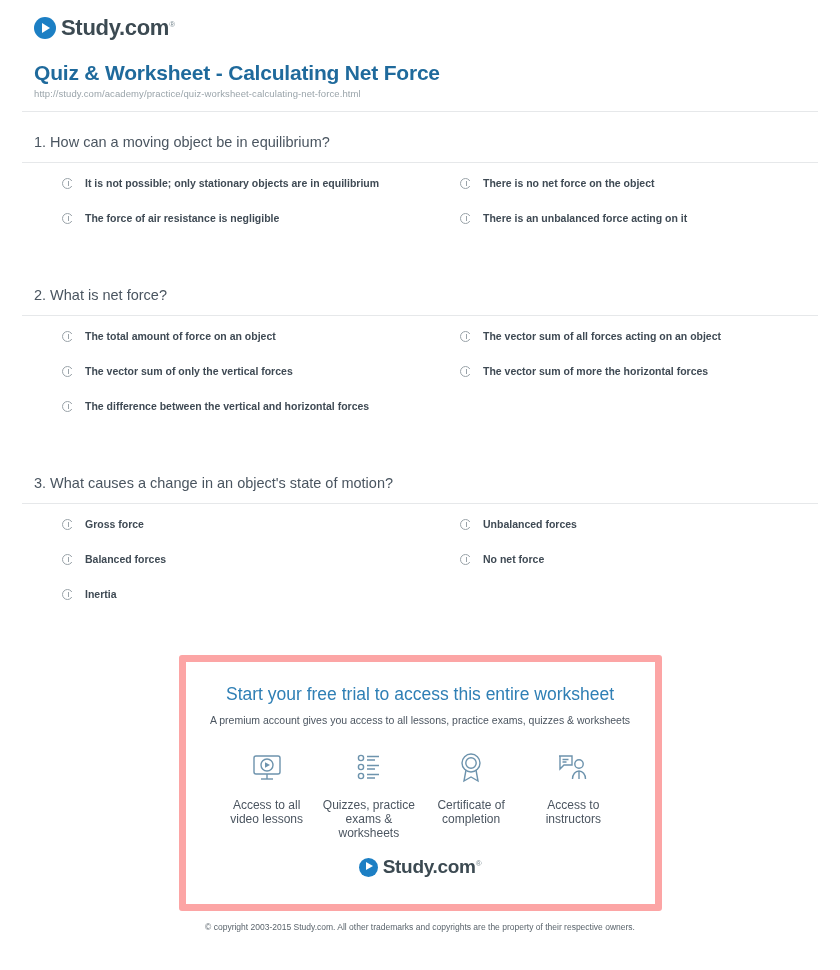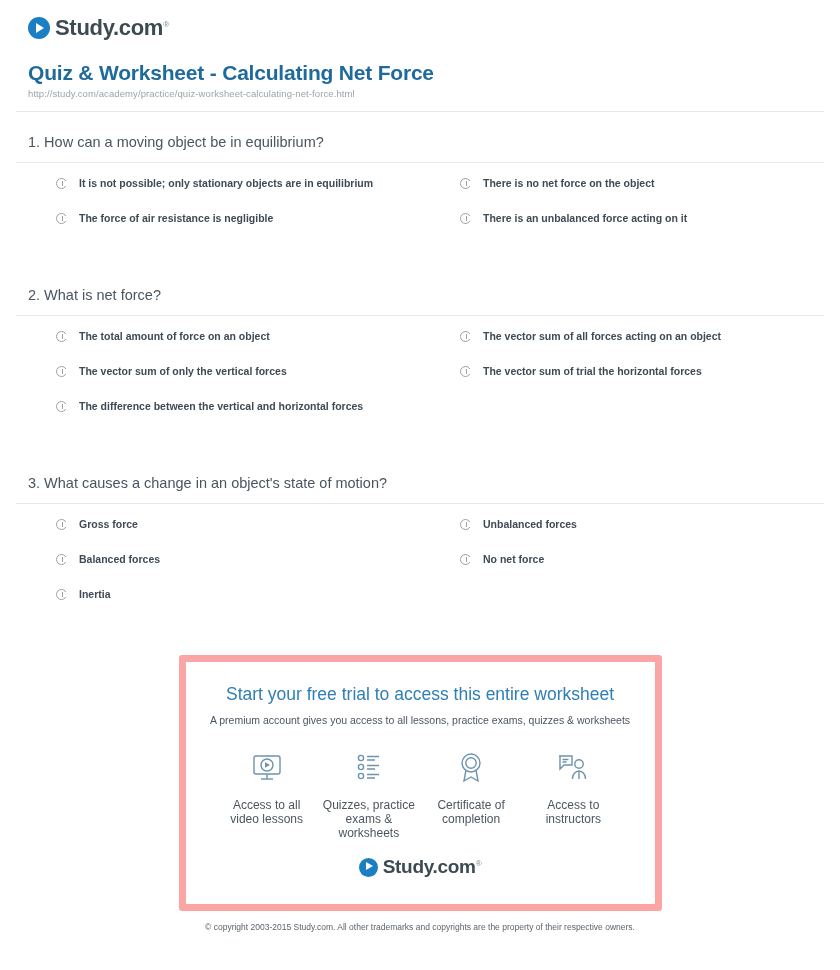--- a/index.html
+++ b/index.html
@@ -11,21 +11,21 @@
   body {
     width: 840px;
     height: 970px;
     font-family: "Liberation Sans", sans-serif;
     color: #333333;
     position: relative;
     overflow: hidden;
   }
   .page {
     width: 840px;
-    padding: 0 16px;
+    padding: 0 22px;
   }
 
   
   .brand {
     display: flex;
     align-items: center;
     padding: 12px 0 0 12px;
     height: 44px;
   }
   .brand-mark {
@@ -262,21 +262,21 @@
           <div class="answer">
             <span class="radio"></span>
             <span class="answer-label">The vector sum of all forces acting on an object</span>
           </div>
           <div class="answer">
             <span class="radio"></span>
             <span class="answer-label">The vector sum of only the vertical forces</span>
           </div>
           <div class="answer">
             <span class="radio"></span>
-            <span class="answer-label">The vector sum of trial the horizontal forces</span>
+            <span class="answer-label">The vector sum of more the horizontal forces</span>
           </div>
           <div class="answer">
             <span class="radio"></span>
             <span class="answer-label">The difference between the vertical and horizontal forces</span>
           </div>
         </div>
       </div>
       <div class="question-block">
         <p class="q-text">3. What causes a change in an object's state of motion?</p>
         <hr class="rule">

